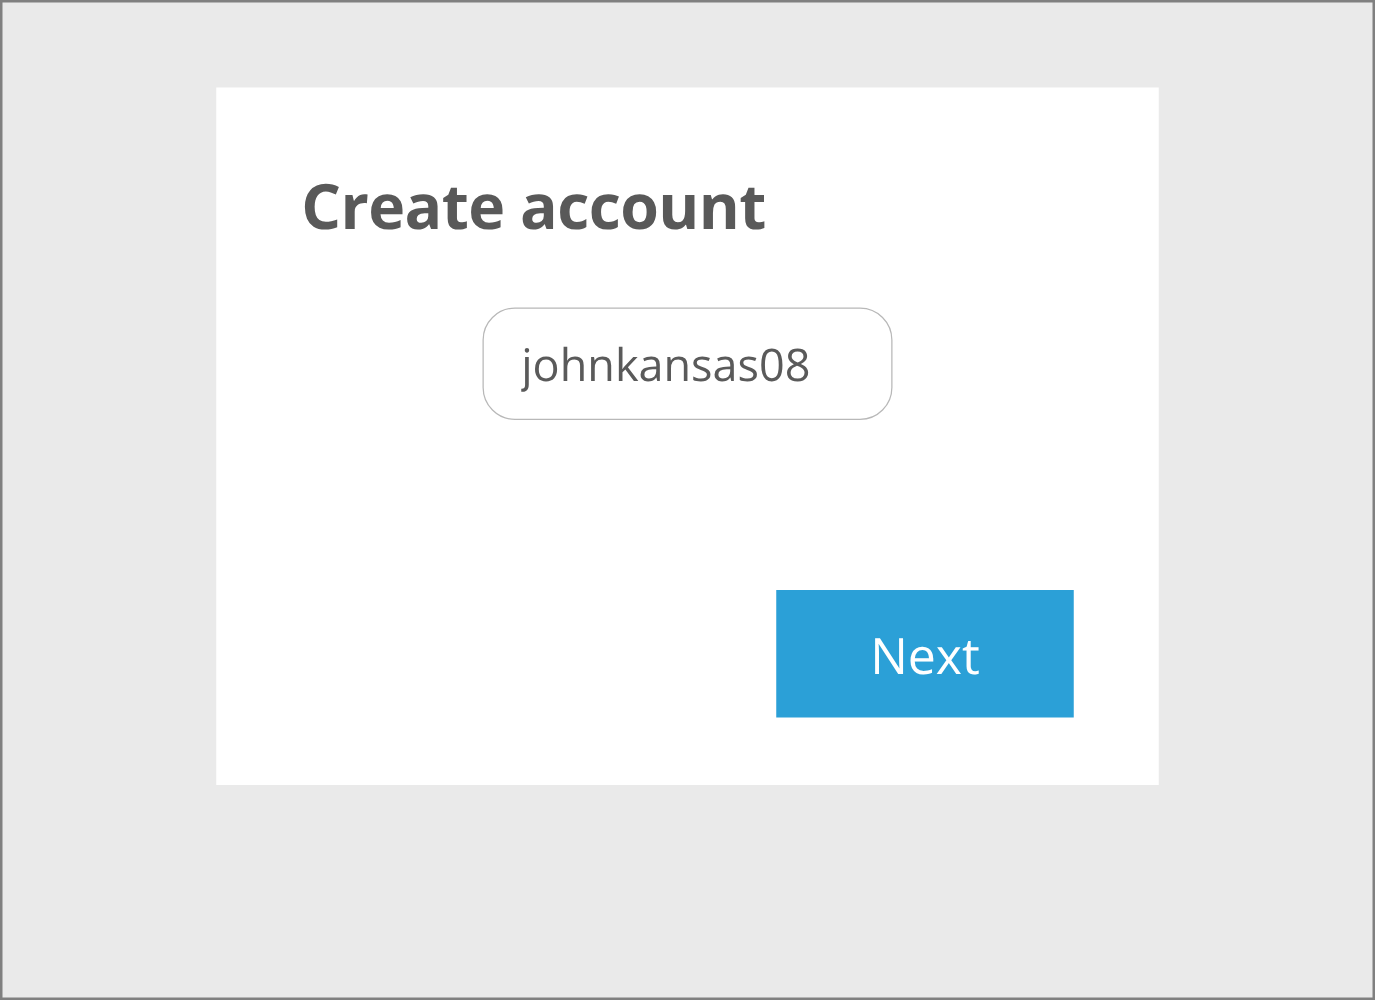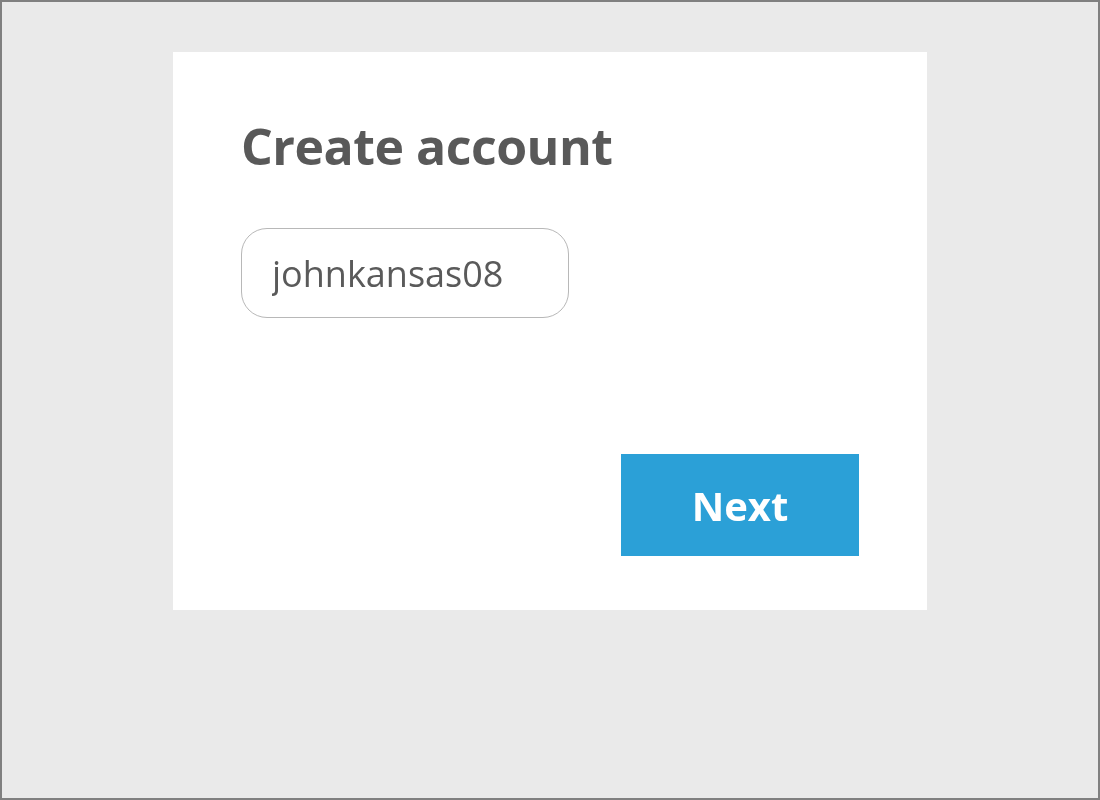--- a/index.html
+++ b/index.html
@@ -14,40 +14,41 @@
       overflow: hidden;
     }
     .outer-frame {
       width: 1100px;
       height: 800px;
       border: 2px solid #808080;
       background: #eaeaea;
       display: flex;
       align-items: flex-start;
       justify-content: center;
-      padding-top: 50px;
+      padding-top: 68px;
     }
     .card {
       width: 754px;
       height: 558px;
       background: #ffffff;
       padding: 60px 68px 50px 68px;
       position: relative;
     }
     .title {
       font-size: 50px;
       font-weight: 700;
       color: #595959;
       margin-bottom: 48px;
       letter-spacing: -0.5px;
     }
     .email-row {
       display: flex;
       align-items: center;
       gap: 4px;
+      justify-content: center;
     }
     .username-input {
       width: 328px;
       height: 90px;
       border: 1.5px solid #b8b8b8;
       border-radius: 26px;
       font-size: 36px;
       color: #5a5a5a;
       padding: 0 30px;
       outline: none;
@@ -61,21 +62,21 @@
     }
     .next-button {
       position: absolute;
       right: 68px;
       bottom: 54px;
       width: 238px;
       height: 102px;
       background: #2ba0d7;
       color: #ffffff;
       font-size: 40px;
-      font-weight: 700;
+      font-weight: 400;
       border: none;
       cursor: pointer;
       font-family: inherit;
       display: flex;
       align-items: center;
       justify-content: center;
     }
   </style>
 </head>
 <body>

